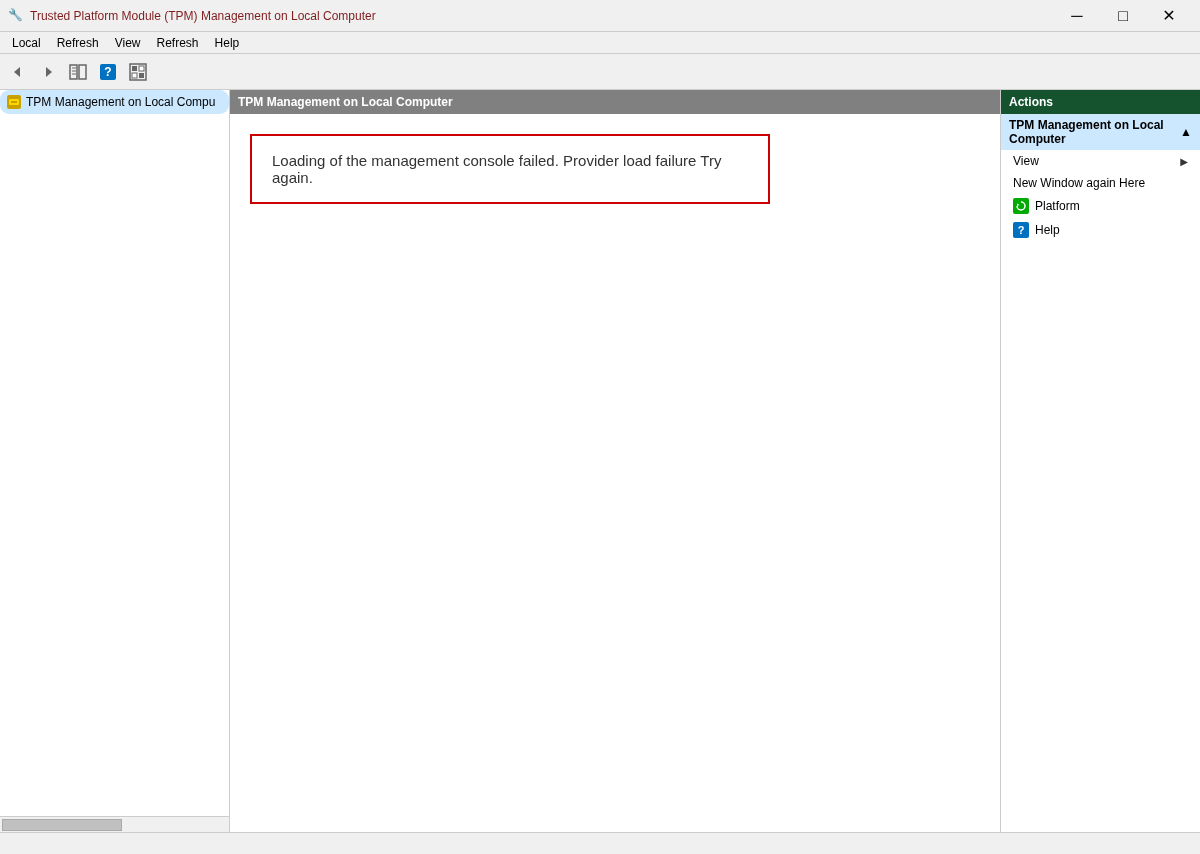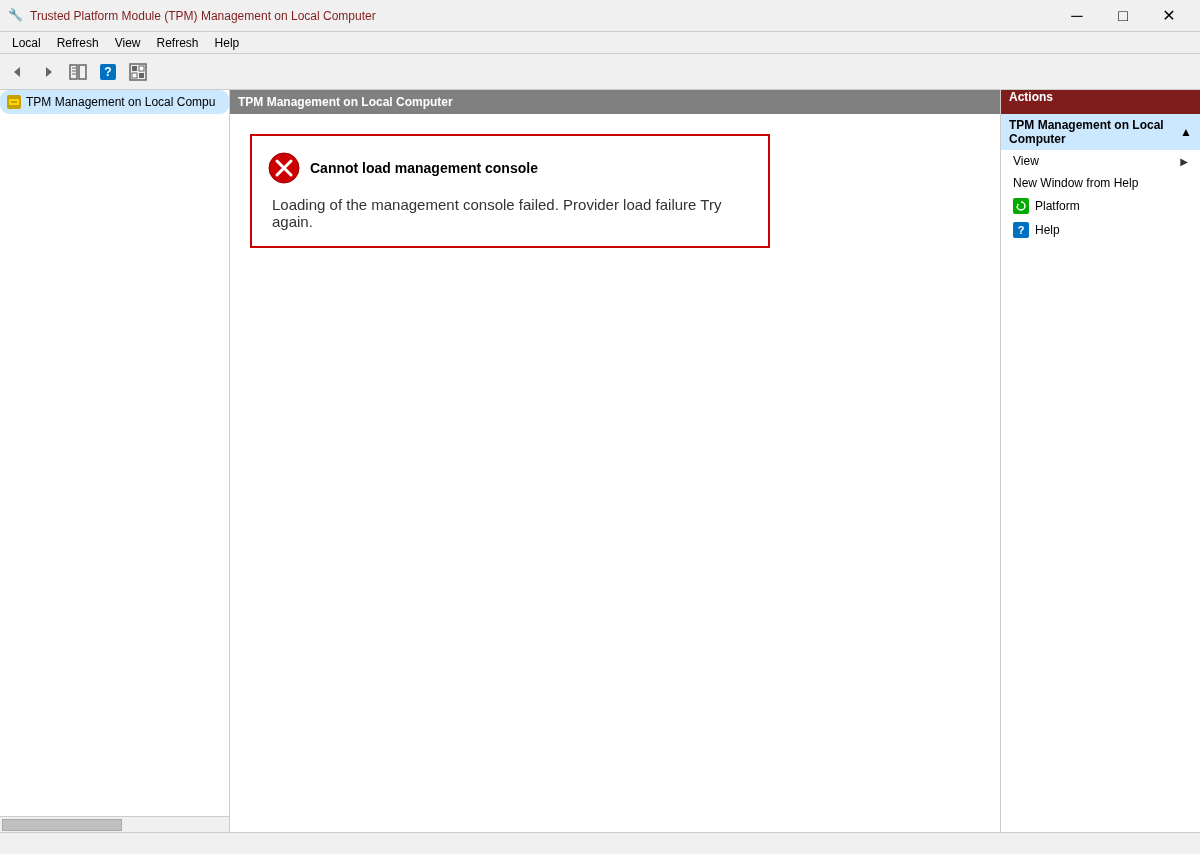--- a/index.html
+++ b/index.html
@@ -168,23 +168,23 @@
     
     .actions-panel {
       width: 200px;
       background: #fff;
       border-left: 1px solid #ccc;
       display: flex;
       flex-direction: column;
     }
     .actions-header {
       height: 24px;
-      background: #7f1d1d;
-      display: flex;
-      align-items: flex-start;
+      background: #14532d;
+      display: flex;
+      align-items: center;
       padding: 0 8px;
     }
     .actions-header-text {
       color: #fff;
       font-size: 12px;
       font-weight: bold;
     }
     .actions-section-title {
       background: #cce8ff;
       padding: 4px 8px;
@@ -330,50 +330,41 @@
     </div>
   </div>
 
   <div class="content-panel">
     <div class="content-header">
       <span class="content-header-text">TPM Management on Local Computer</span>
     </div>
     <div class="content-body">
 
       <div class="error-box">
-        <div class="error-title-row">
-
-          <svg class="error-circle" viewBox="0 0 32 32">
-            <circle cx="16" cy="16" r="15" fill="#cc0000" stroke="#990000" stroke-width="1"></circle>
-            <line x1="9" y1="9" x2="23" y2="23" stroke="white" stroke-width="3" stroke-linecap="round"></line>
-            <line x1="23" y1="9" x2="9" y2="23" stroke="white" stroke-width="3" stroke-linecap="round"></line>
-          </svg>
-          <span class="error-title">Cannot load management console</span>
-        </div>
         <div class="error-message">Loading of the management console failed. Provider load failure  Try again.</div>
       </div>
     </div>
   </div>
 
   <div class="actions-panel">
     <div class="actions-header">
       <span class="actions-header-text">Actions</span>
     </div>
     <div class="actions-section-title">
       <span>TPM Management on Local Computer</span>
       <span>▲</span>
     </div>
 
     <div class="actions-item">
       <span>View</span>
       <span class="actions-item-arrow">▶</span>
     </div>
 
     <div class="actions-item">
-      <span>New Window from Help</span>
+      <span>New Window again Here</span>
     </div>
 
     <div class="actions-item">
       <div class="refresh-icon-wrap">
         <svg width="12" height="12" viewBox="0 0 12 12">
           <path d="M6 2 A4 4 0 1 1 2 6" fill="none" stroke="white" stroke-width="1.5"></path>
           <polygon points="2,3.5 2,6 4.5,5" fill="white"></polygon>
         </svg>
       </div>
       <span>Platform</span>

